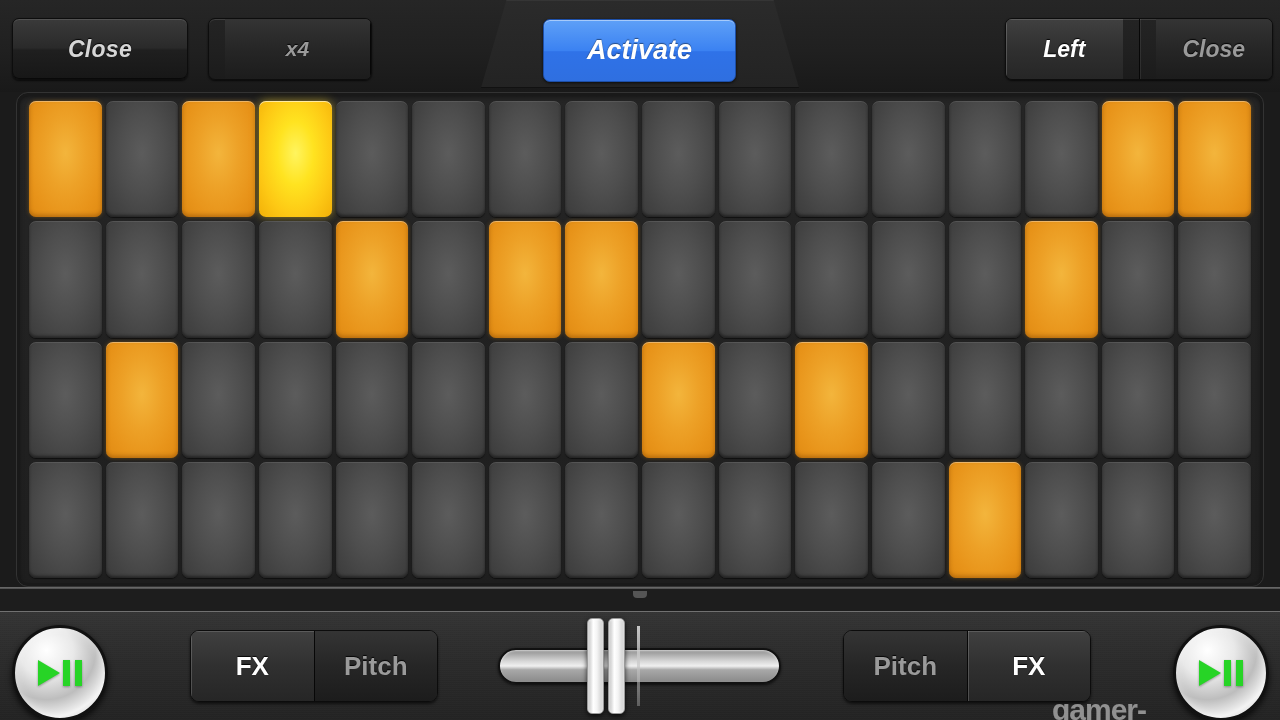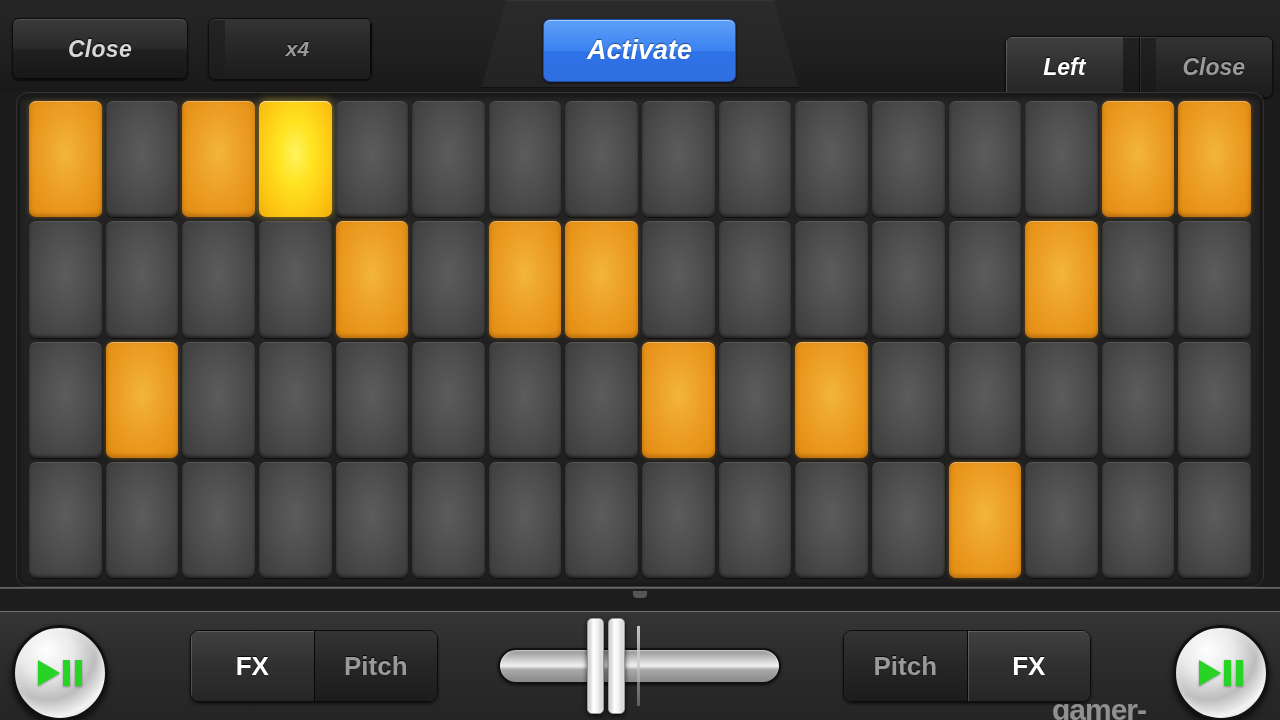--- a/index.html
+++ b/index.html
@@ -70,21 +70,21 @@
     background:linear-gradient(#5ea0f7,#3b82f2 50%,#2f72e8 52%,#2f6fe0);
     border:1px solid #1d4fa8;
     box-shadow:inset 0 1px 0 rgba(255,255,255,.45), 0 1px 3px rgba(0,0,0,.7);
     display:flex; align-items:center; justify-content:center;
     color:#fff; font-size:27px; font-weight:bold;
     text-shadow:0 -1px 1px rgba(0,0,0,.45);
     cursor:pointer; user-select:none;text-align:right;
   }
 
   #side-seg{
-    position:absolute; left:1005px; top:36px; width:268px; height:62px;
+    position:absolute; left:1005px; top:18px; width:268px; height:62px;
     border-radius:7px; border:1px solid #0d0d0d; overflow:hidden; display:flex;
     box-shadow:inset 0 1px 0 rgba(255,255,255,.12), 0 1px 2px rgba(0,0,0,.7);
     gap:16px;
   }
   #side-seg .seg{ font-size:23px; }
 
   
   #grid-panel{
     position:absolute; left:16px; top:92px; width:1248px; height:495px;
     border-radius:12px;

